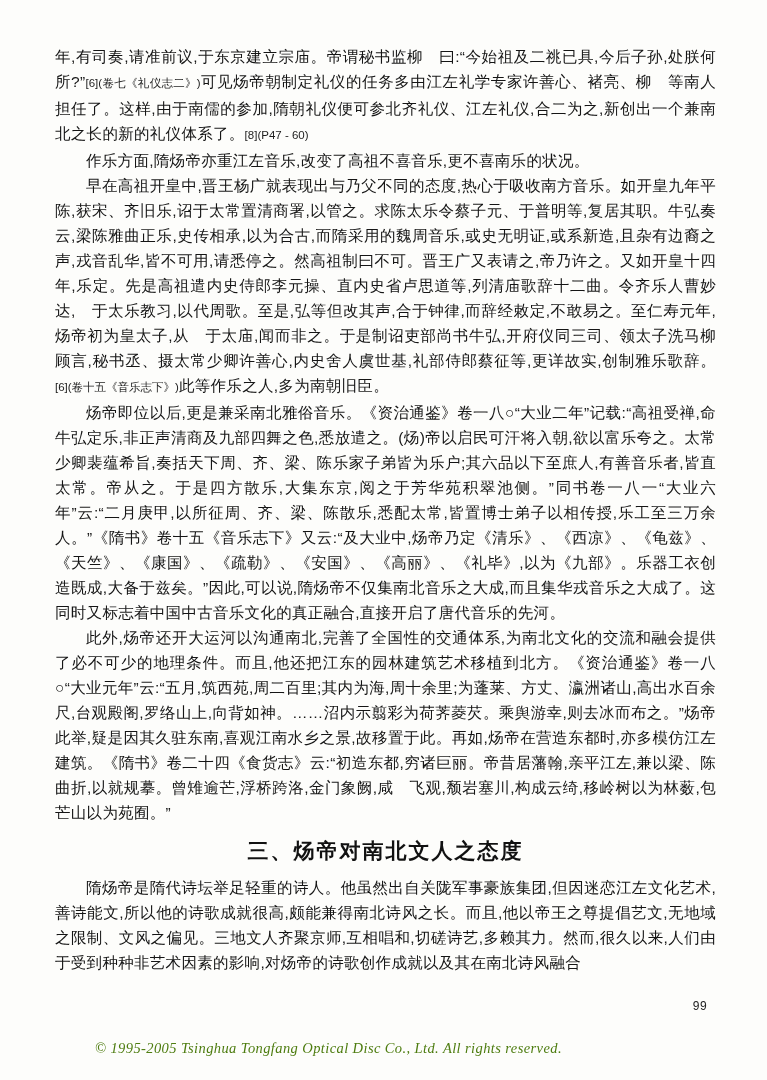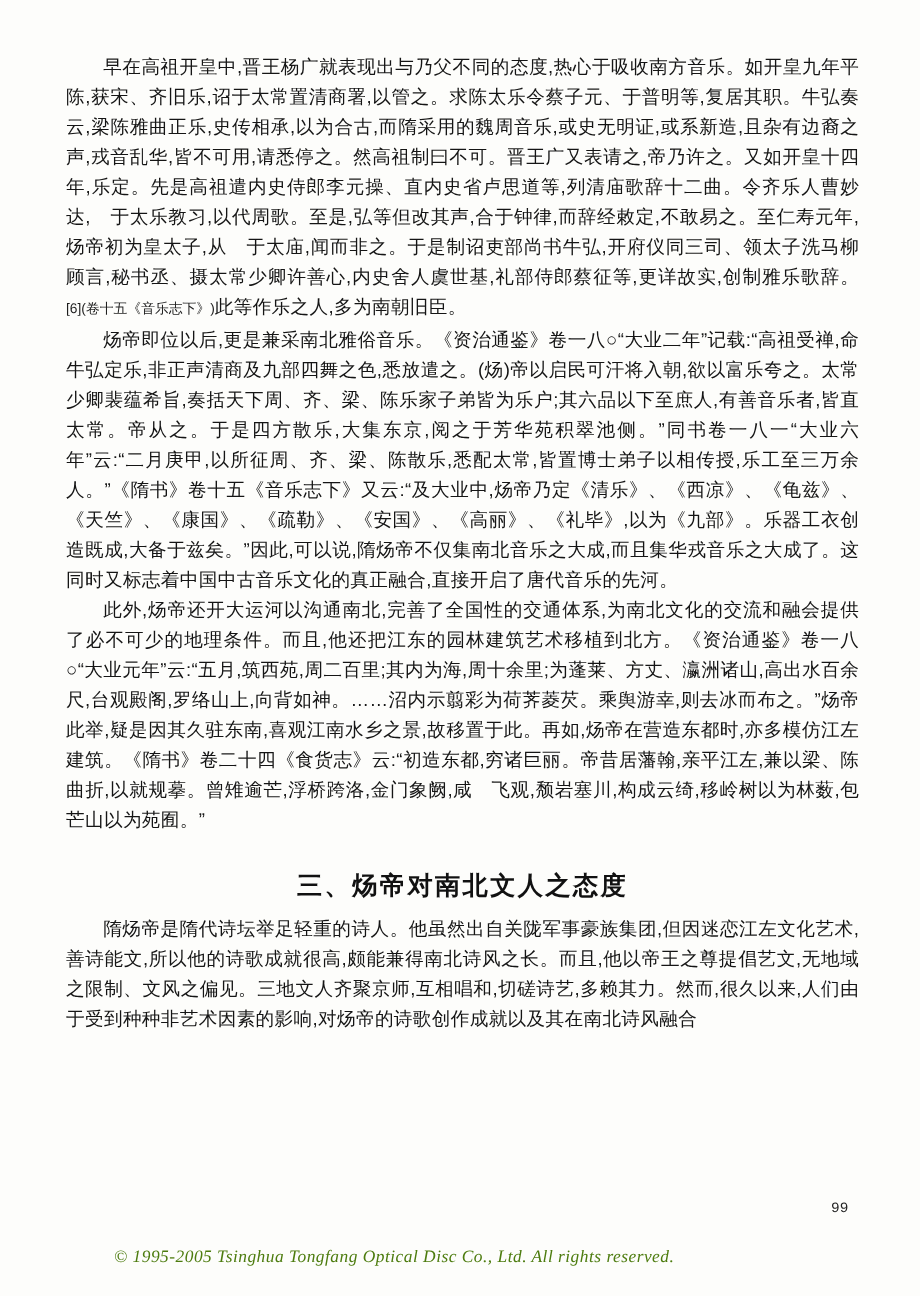--- a/index.html
+++ b/index.html
@@ -34,21 +34,21 @@
     color: #151515;
   }
   .para.indent { text-indent: 2em; }
   .ref {
     font-size: 11.5px;
     letter-spacing: 0;
     color: #1d1d1d;
     white-space: nowrap;
   }
   .section-heading {
-    margin: 28px 0 10px 0;
+    margin: 12px 0 10px 0;
     font-size: 21px;
     font-weight: bold;
     text-align: center;
     letter-spacing: 2px;
     color: #111;
   }
   .page-number {
     position: absolute;
     top: 1000px;
     right: 60px;
@@ -69,21 +69,23 @@
     text-align: left;
   }
 </style>
 </head>
 <body>
 
 <div class="page">
 
   <div class="text-block">
 
+    <p class="para"><span>年,有司奏,请准前议,于东京建立宗庙。帝谓秘书监柳　曰:“今始祖及二祧已具,今后子孙,处朕何所?”</span><span class="ref">[6](卷七《礼仪志二》)</span><span>可见炀帝朝制定礼仪的任务多由江左礼学专家许善心、褚亮、柳　等南人担任了。这样,由于南儒的参加,隋朝礼仪便可参北齐礼仪、江左礼仪,合二为之,新创出一个兼南北之长的新的礼仪体系了。</span><span class="ref">[8](P47 - 60)</span></p>
 
+    <p class="para indent"><span>作乐方面,隋炀帝亦重江左音乐,改变了高祖不喜音乐,更不喜南乐的状况。</span></p>
 
     <p class="para indent"><span>早在高祖开皇中,晋王杨广就表现出与乃父不同的态度,热心于吸收南方音乐。如开皇九年平陈,获宋、齐旧乐,诏于太常置清商署,以管之。求陈太乐令蔡子元、于普明等,复居其职。牛弘奏云,梁陈雅曲正乐,史传相承,以为合古,而隋采用的魏周音乐,或史无明证,或系新造,且杂有边裔之声,戎音乱华,皆不可用,请悉停之。然高祖制曰不可。晋王广又表请之,帝乃许之。又如开皇十四年,乐定。先是高祖遣内史侍郎李元操、直内史省卢思道等,列清庙歌辞十二曲。令齐乐人曹妙达,　于太乐教习,以代周歌。至是,弘等但改其声,合于钟律,而辞经敕定,不敢易之。至仁寿元年,炀帝初为皇太子,从　于太庙,闻而非之。于是制诏吏部尚书牛弘,开府仪同三司、领太子洗马柳顾言,秘书丞、摄太常少卿许善心,内史舍人虞世基,礼部侍郎蔡征等,更详故实,创制雅乐歌辞。</span><span class="ref">[6](卷十五《音乐志下》)</span><span>此等作乐之人,多为南朝旧臣。</span></p>
 
     <p class="para indent"><span>炀帝即位以后,更是兼采南北雅俗音乐。《资治通鉴》卷一八○“大业二年”记载:“高祖受禅,命牛弘定乐,非正声清商及九部四舞之色,悉放遣之。(炀)帝以启民可汗将入朝,欲以富乐夸之。太常少卿裴蕴希旨,奏括天下周、齐、梁、陈乐家子弟皆为乐户;其六品以下至庶人,有善音乐者,皆直太常。帝从之。于是四方散乐,大集东京,阅之于芳华苑积翠池侧。”同书卷一八一“大业六年”云:“二月庚甲,以所征周、齐、梁、陈散乐,悉配太常,皆置博士弟子以相传授,乐工至三万余人。”《隋书》卷十五《音乐志下》又云:“及大业中,炀帝乃定《清乐》、《西凉》、《龟兹》、《天竺》、《康国》、《疏勒》、《安国》、《高丽》、《礼毕》,以为《九部》。乐器工衣创造既成,大备于兹矣。”因此,可以说,隋炀帝不仅集南北音乐之大成,而且集华戎音乐之大成了。这同时又标志着中国中古音乐文化的真正融合,直接开启了唐代音乐的先河。</span></p>
 
     <p class="para indent"><span>此外,炀帝还开大运河以沟通南北,完善了全国性的交通体系,为南北文化的交流和融会提供了必不可少的地理条件。而且,他还把江东的园林建筑艺术移植到北方。《资治通鉴》卷一八○“大业元年”云:“五月,筑西苑,周二百里;其内为海,周十余里;为蓬莱、方丈、瀛洲诸山,高出水百余尺,台观殿阁,罗络山上,向背如神。……沼内示翦彩为荷荠菱芡。乘舆游幸,则去冰而布之。”炀帝此举,疑是因其久驻东南,喜观江南水乡之景,故移置于此。再如,炀帝在营造东都时,亦多模仿江左建筑。《隋书》卷二十四《食货志》云:“初造东都,穷诸巨丽。帝昔居藩翰,亲平江左,兼以梁、陈曲折,以就规摹。曾雉逾芒,浮桥跨洛,金门象阙,咸　飞观,颓岩塞川,构成云绮,移岭树以为林薮,包芒山以为苑囿。”</span></p>
 
 
     <h2 class="section-heading">三、炀帝对南北文人之态度</h2>
 

